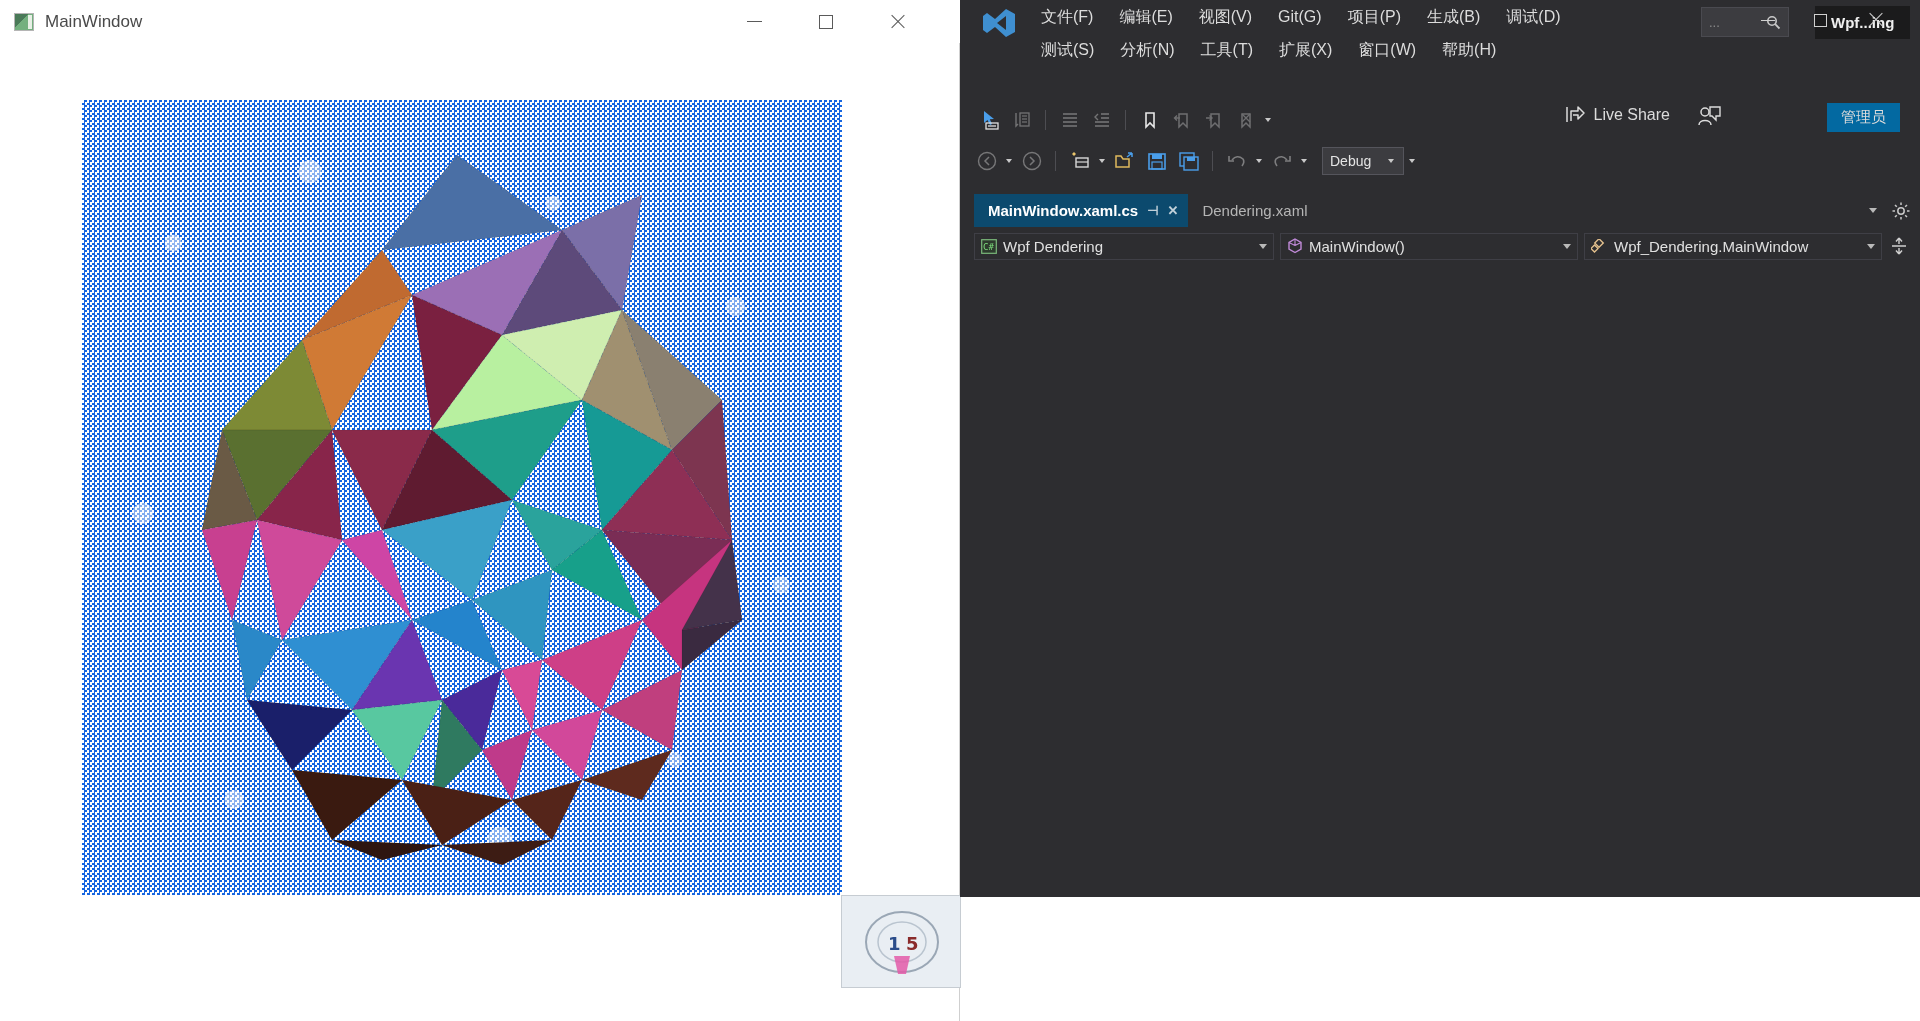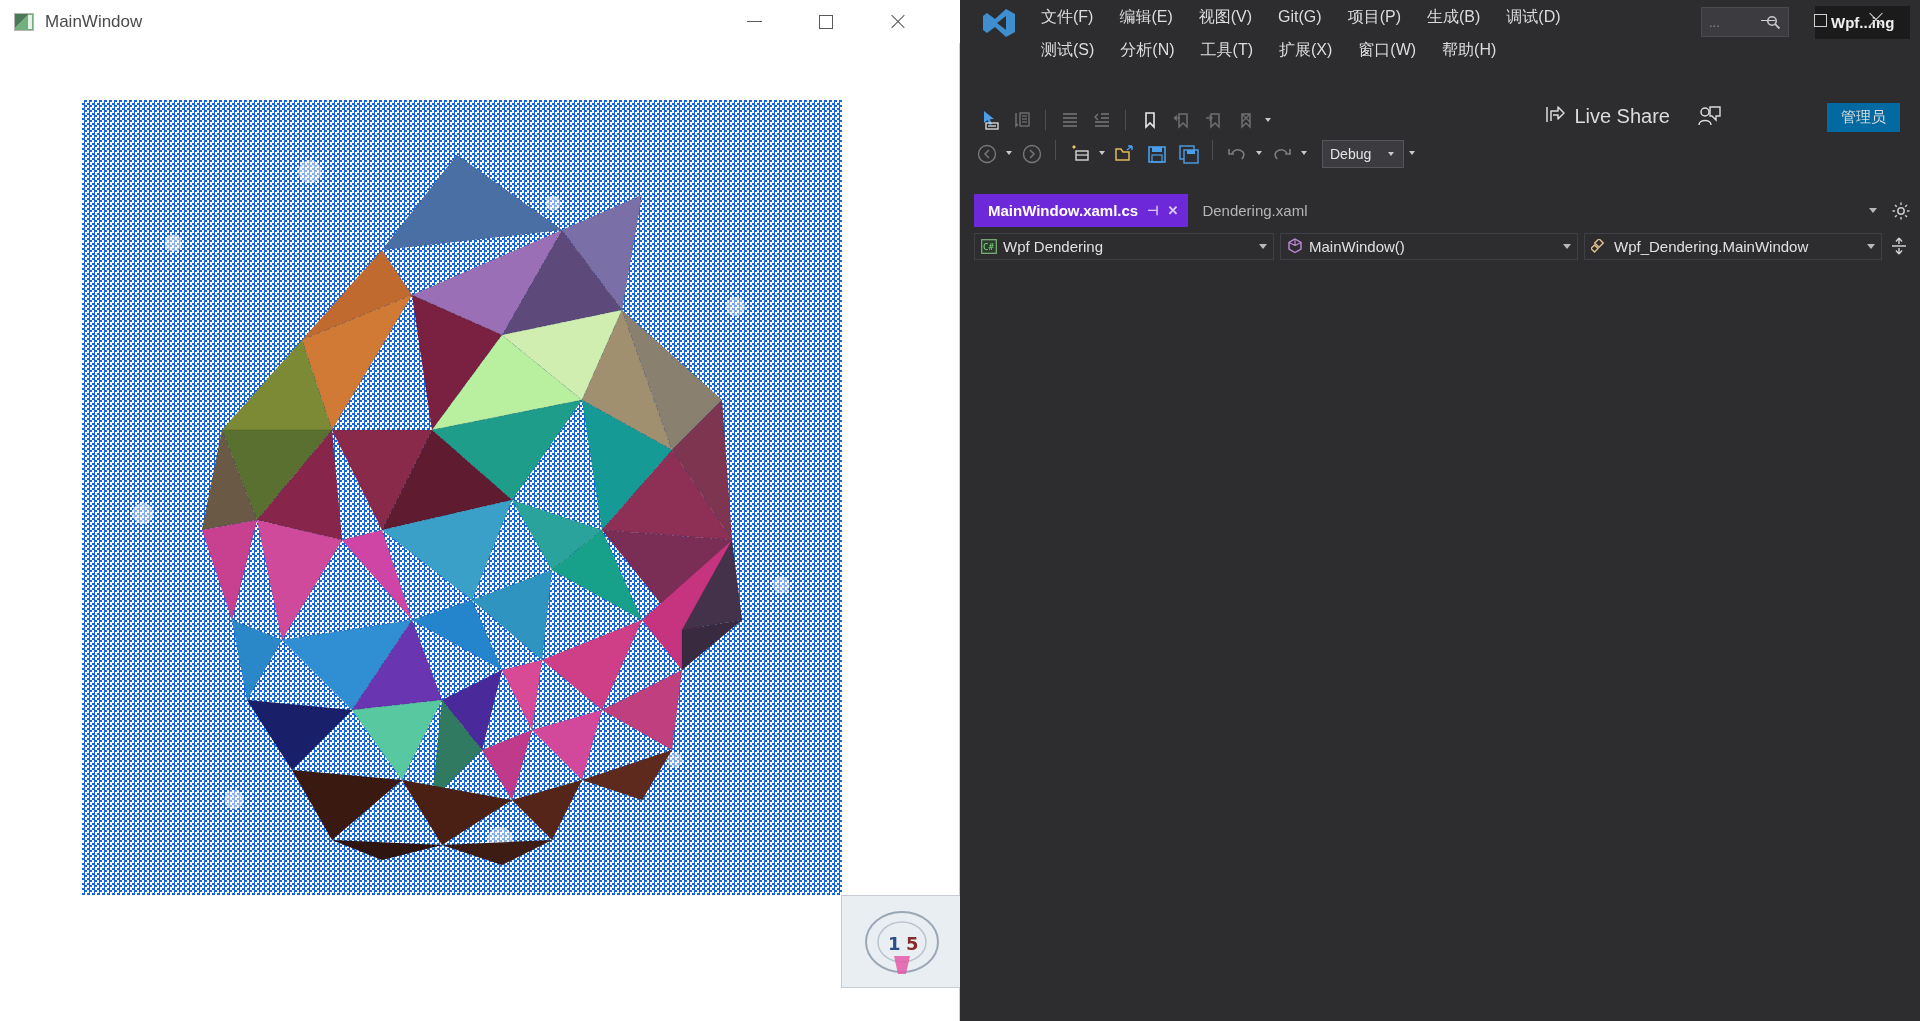--- a/index.html
+++ b/index.html
@@ -69,21 +69,21 @@
   }
   #wpf-mesh { position:absolute; left:0; top:0; }
 
   #wpf-overlay-thumb {
     position:absolute; left:841px; top:895px; width:120px; height:93px;
     background:#e9eef3; border:1px solid #c6ccd2; overflow:hidden;
   }
 
   
   #vs {
-    position:absolute; left:960px; top:0; width:960px; height:1021px;
+    position:absolute; left:960px; top:0; width:960px; height:897px;
     background:#2d2d30; color:#e6e6e6; font-size:15px;
   }
   #vs-titlerow {
     position:absolute; left:0; top:0; width:960px; height:100px;
     background:#2d2d30;
   }
   #vs-logo {
     position:absolute; left:22px; top:7px; width:34px; height:32px;
   }
   #vs-menu {
@@ -111,36 +111,36 @@
   .vsbtn { position:absolute; top:0; width:52px; height:40px;
     display:flex; align-items:center; justify-content:center; }
   #vs-min { right:126px; } #vs-max { right:74px; } #vs-close { right:18px; }
   #vs-min .g{width:14px;height:1px;background:#d0d0d0;}
   #vs-max .g{width:13px;height:13px;border:1px solid #d0d0d0;}
   #vs-close .g{position:relative;width:16px;height:16px;}
   #vs-close .g:before,#vs-close .g:after{content:"";position:absolute;left:-1px;top:7px;width:18px;height:1px;background:#d0d0d0;}
   #vs-close .g:before{transform:rotate(45deg);} #vs-close .g:after{transform:rotate(-45deg);}
 
   #vs-liveshare {
-    position:absolute; right:250px; top:105px; display:flex; align-items:flex-start; gap:8px;
-    color:#dcdcdc; font-size:20px;
+    position:absolute; right:250px; top:105px; display:flex; align-items:center; gap:8px;
+    color:#dcdcdc; font-size:16px;
   }
   #vs-personicon { position:absolute; right:198px; top:104px; width:26px; height:26px; }
   #vs-admin {
     position:absolute; right:20px; top:103px; padding:5px 14px;
     background:#0369a1; color:#dcdcdc; font-size:15px;
   }
 
   #vs-toolbar1 {
     position:absolute; left:0; top:100px; width:960px; height:40px;
     display:flex; align-items:center; padding-left:15px; gap:3px;
   }
   #vs-toolbar2 {
     position:absolute; left:0; top:140px; width:960px; height:42px;
-    display:flex; align-items:flex-start; padding-left:12px; gap:3px;
+    display:flex; align-items:center; padding-left:12px; gap:3px;
   }
   .tbtn { width:29px; height:28px; display:flex; align-items:center; justify-content:center; }
   .tsep { width:1px; height:20px; background:#4d4d52; margin:0 6px; }
   .tcaret { width:10px; height:26px; display:flex; align-items:center; justify-content:center;}
   .tcaret:after{content:"";border-left:3.5px solid transparent;border-right:3.5px solid transparent;border-top:4px solid #c9c9c9;}
 
   #debug-combo {
     width:82px; height:28px; background:#3c3c40; border:1px solid #55555c;
     display:flex; align-items:center; justify-content:space-between;
     padding:0 7px; font-size:14px; color:#e4e4e4; margin-left:10px;
@@ -148,21 +148,21 @@
 
   
   #tabstrip {
     position:absolute; left:14px; top:194px; width:946px; height:33px;
     display:flex; align-items:flex-end;
   }
   .tab {
     height:33px; display:flex; align-items:center; padding:0 10px 0 14px;
     font-size:15px; color:#b5b5b5; gap:9px;
   }
-  .tab.active { background:#6d28d9; color:#ffffff; font-weight:bold; }
+  .tab.active { background:#0c4a6e; color:#ffffff; font-weight:bold; }
   .tab .pin, .tab .x { opacity:.75; font-size:13px; }
   #tab-settings-gear { position:absolute; right:8px; top:200px; width:22px; height:22px; }
   #tab-chevron { position:absolute; right:38px; top:200px; width:18px; height:20px;
     display:flex;align-items:center;justify-content:center; }
   #tab-chevron:after{content:"";border-left:4px solid transparent;border-right:4px solid transparent;border-top:5px solid #b9b9b9;}
 
   
   #navbar { position:absolute; left:14px; top:231px; width:946px; height:30px;
     display:flex; align-items:center; gap:6px; }
   .navcombo {

